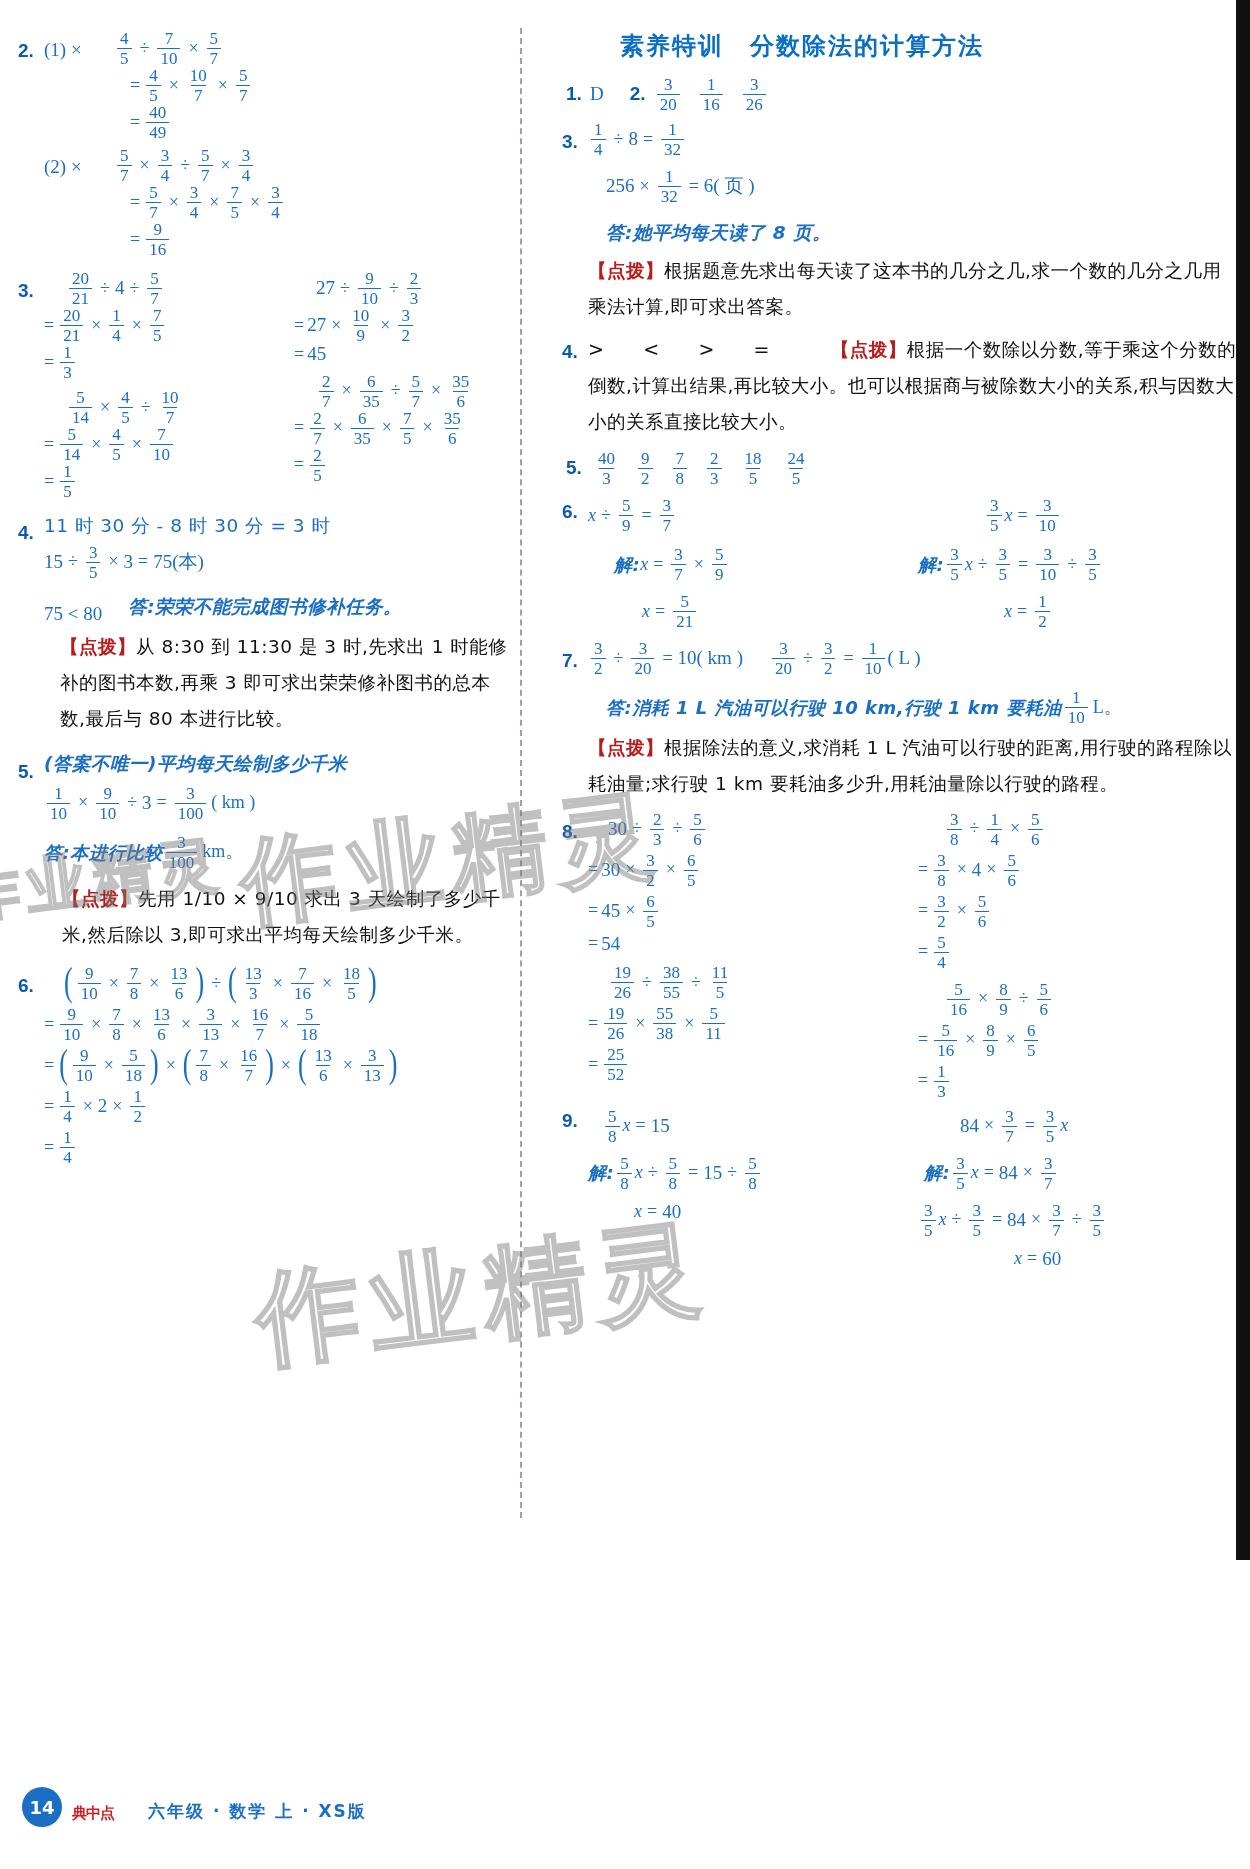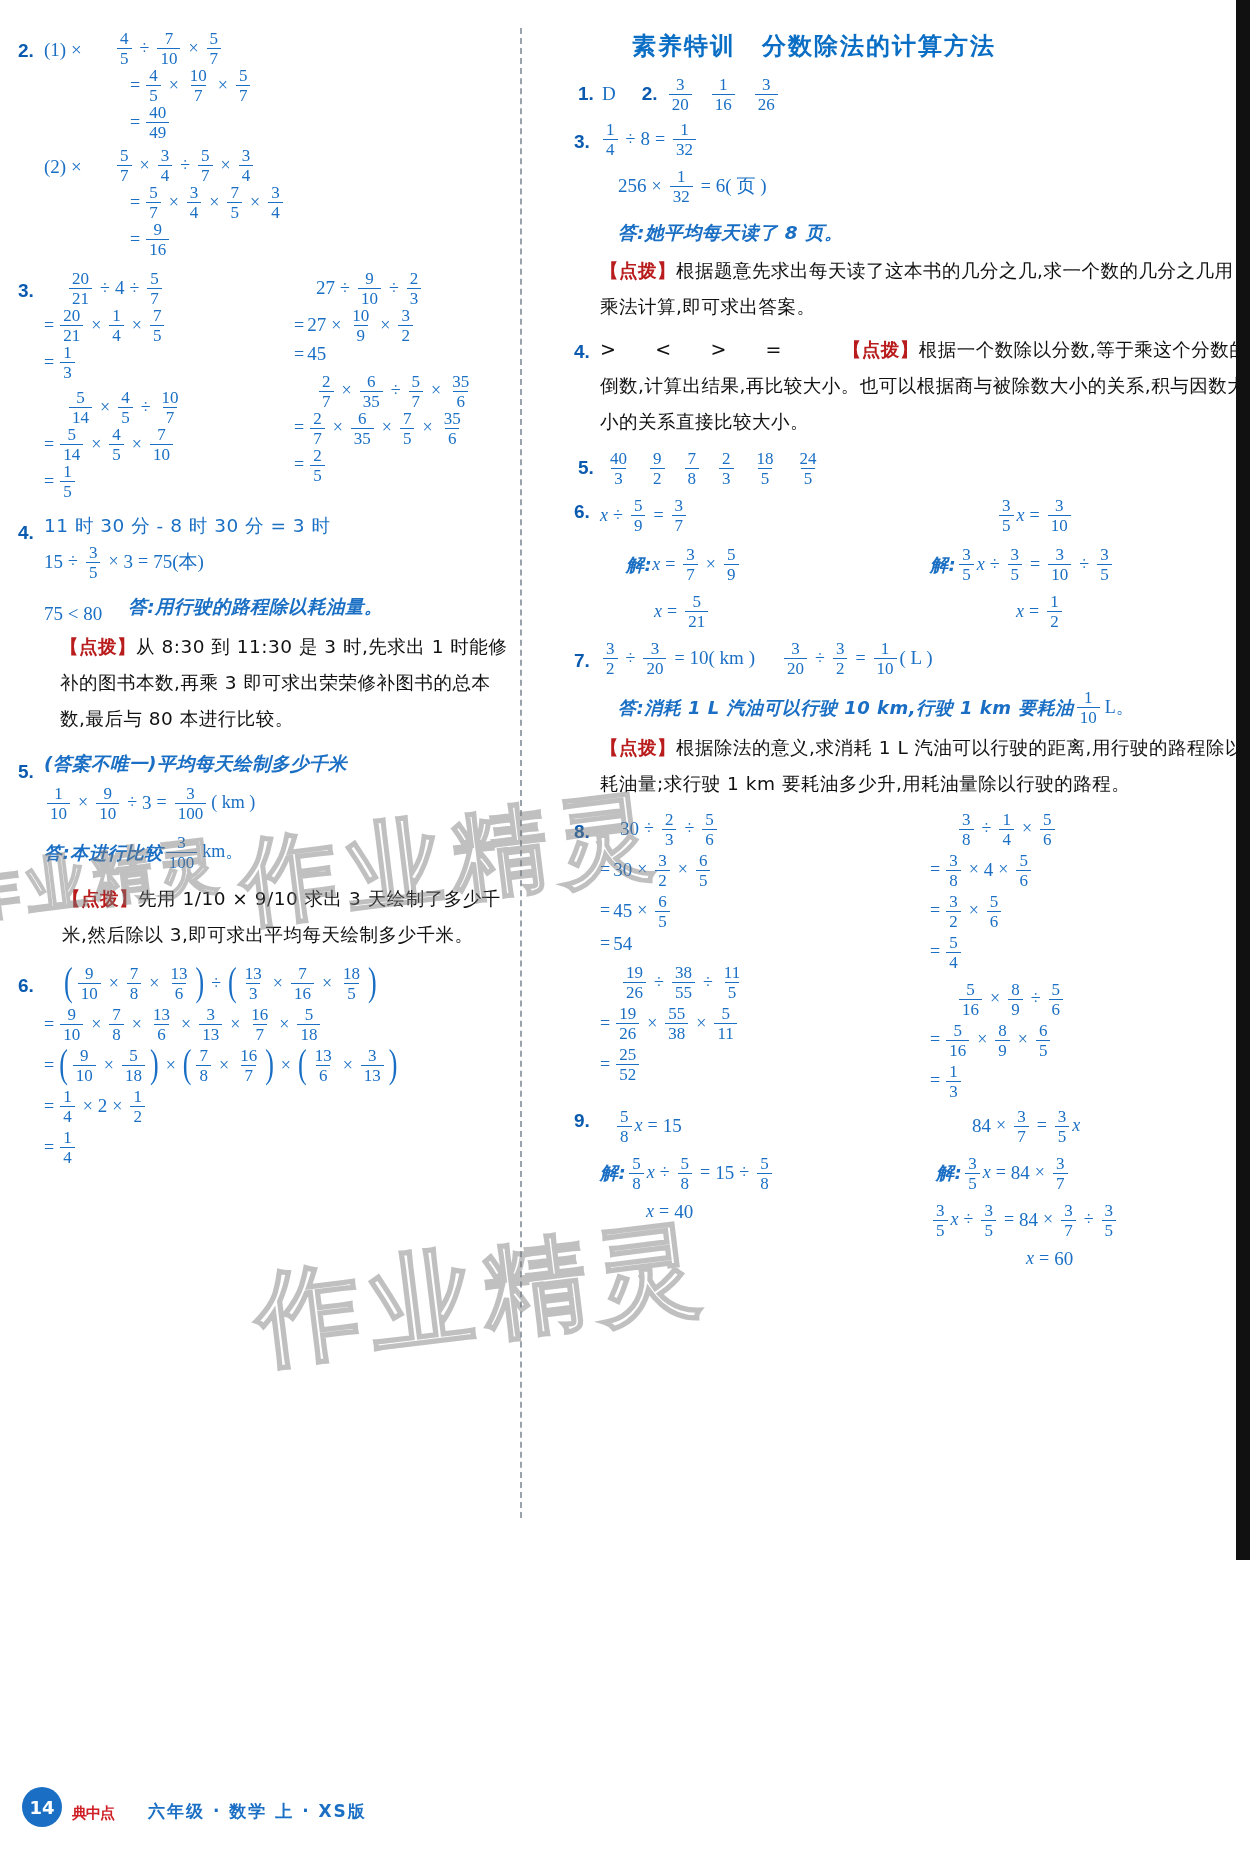--- a/index.html
+++ b/index.html
@@ -17,21 +17,21 @@
   .edge-strip{position:absolute;right:0;top:0;width:14px;height:1560px;background:#111;}
 
   
   .divider{
     position:absolute;left:520px;top:28px;width:0;height:1490px;
     border-left:2px dashed #9aa3ab;
   }
 
   .col{position:absolute;top:30px;}
   .col-left{left:18px;width:490px;}
-  .col-right{left:574px;width:675px;}
+  .col-right{left:562px;width:675px;}
 
   
   .row{display:flex;align-items:flex-start;margin-bottom:2px;}
   .num{
     font-weight:bold;color:#0a5bb0;font-size:19px;
     font-family:"Liberation Sans","DejaVu Sans",sans-serif;
     min-width:26px;padding-top:10px;flex:none;
   }
   .expr{
     display:flex;align-items:center;flex-wrap:nowrap;
@@ -418,21 +418,21 @@
           <span class="op">×</span>
             <span>3</span>
             <span class="op">=</span>
             <span>75(本)</span>
         </div>
       </div>
     </div>
     <div style="margin-left:26px;margin-top:8px;display:flex;align-items:flex-end">
       <span class="plain">75 &lt; 80</span>
       <span class="inlinegap"></span>
-      <span class="cn bolditalic">答:用行驶的路程除以耗油量。</span>
+      <span class="cn bolditalic">答:荣荣不能完成图书修补任务。</span>
     </div>
     <div class="cn black cn-blk ind0" style="margin-top:4px">
       <span class="tip-label">【点拨】</span><span>从 8:30 到 11:30 是 3 时,先求出 1 时能修补的图书本数,再乘 3 即可求出荣荣修补图书的总本数,最后与 80 本进行比较。</span>
     </div>
 
     <div class="row" style="margin-top:14px">
       <div class="num">5.</div>
       <div style="flex:1">
         <div class="cn bolditalic" style="line-height:1.4">(答案不唯一)平均每天绘制多少千米</div>
         <div class="expr" style="margin-top:8px">

